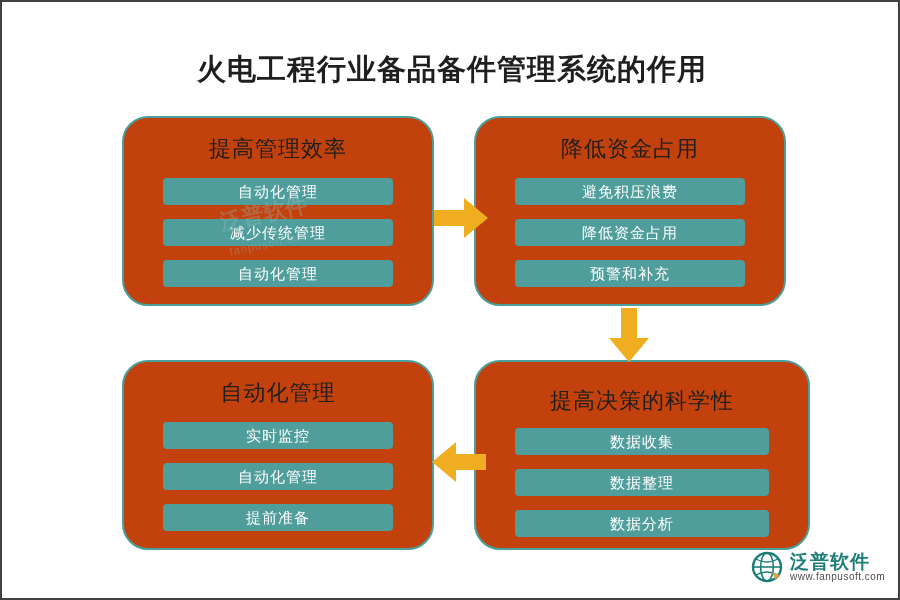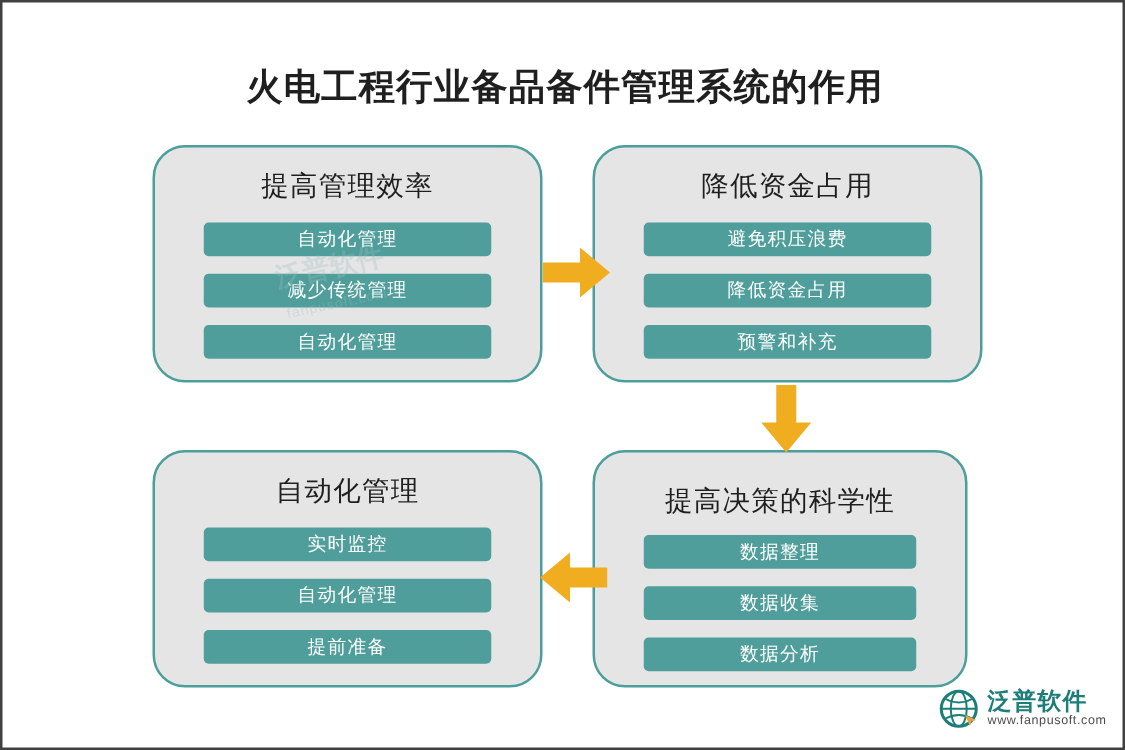--- a/index.html
+++ b/index.html
@@ -30,21 +30,21 @@
     font-size: 29px;
     font-weight: bold;
     color: #1f1f1f;
     letter-spacing: 1px;
   }
   .card {
     position: absolute;
     box-sizing: border-box;
     border: 2px solid #4a9e9c;
     border-radius: 26px;
-    background: #e5e5e5;
+    background: #c2410c;
   }
   .card-title {
     text-align: center;
     font-size: 22px;
     color: #1f1f1f;
     font-weight: normal;
     letter-spacing: 1px;
   }
   .chip {
     height: 27px;
@@ -53,21 +53,21 @@
     border-radius: 4px;
     color: #ffffff;
     font-size: 15px;
     text-align: center;
     letter-spacing: 1px;
   }
   
   #card-0 { left: 120px; top: 114px; width: 312px; height: 190px; }
   #card-1 { left: 472px; top: 114px; width: 312px; height: 190px; }
   #card-2 { left: 120px; top: 358px; width: 312px; height: 190px; }
-  #card-3 { left: 472px; top: 358px; width: 300px; height: 190px; }
+  #card-3 { left: 472px; top: 358px; width: 336px; height: 190px; }
 
   #card-0 .card-title { margin-top: 16px; }
   #card-1 .card-title { margin-top: 16px; }
   #card-2 .card-title { margin-top: 16px; }
   #card-3 .card-title { margin-top: 24px; }
 
   #card-0 .chips { margin-top: 14px; }
   #card-1 .chips { margin-top: 14px; }
   #card-2 .chips { margin-top: 14px; }
   #card-3 .chips { margin-top: 12px; }
@@ -167,22 +167,22 @@
     <div class="chips">
       <div class="chip">实时监控</div>
       <div class="chip">自动化管理</div>
       <div class="chip">提前准备</div>
     </div>
   </div>
 
   <div class="card" id="card-3">
     <div class="card-title">提高决策的科学性</div>
     <div class="chips">
+      <div class="chip">数据收集</div>
       <div class="chip">数据整理</div>
-      <div class="chip">数据收集</div>
       <div class="chip">数据分析</div>
     </div>
   </div>
 
   <div class="watermark">
     <div>泛普软件</div>
     <div class="wm-sub">fanpusoft.com</div>
   </div>
 
   <svg class="arrow" id="arrow-right-top" width="54" height="40" viewBox="0 0 54 40">

